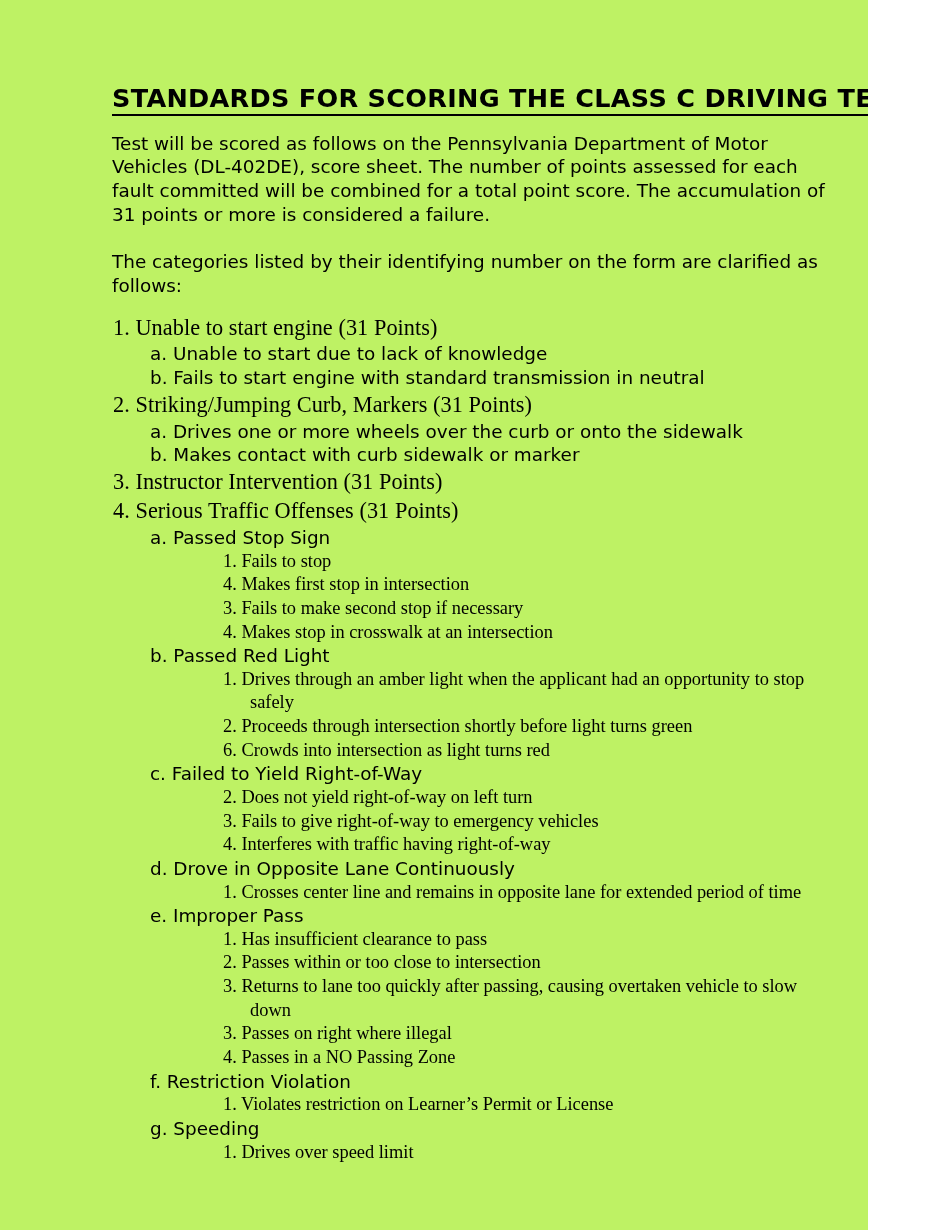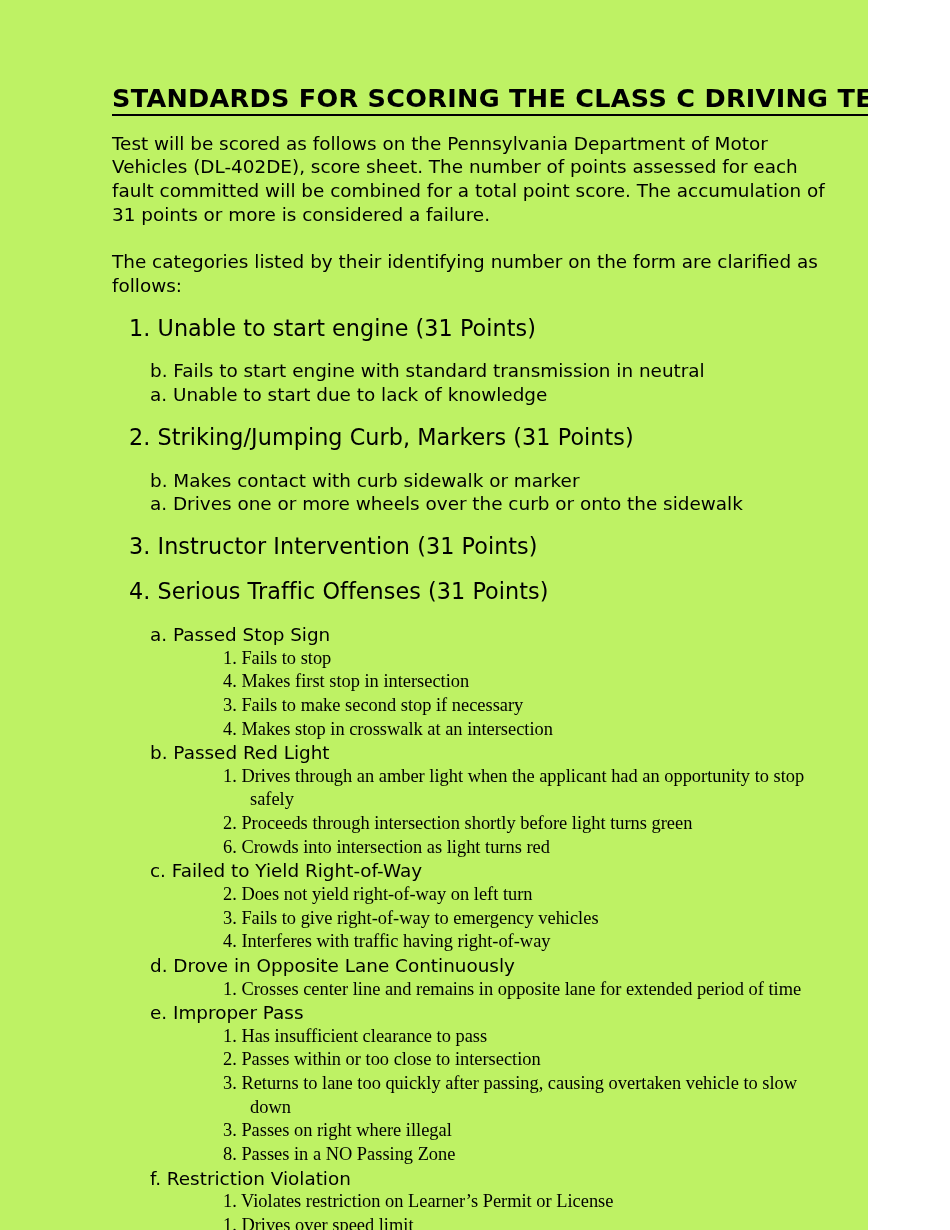--- a/index.html
+++ b/index.html
@@ -56,23 +56,24 @@
   }
   .para-lead {
     margin-top: 23px;
     margin-bottom: 16px;
   }
 
   
   .lvl1 {
     font-size: 22.3px;
     line-height: 1.255;
-    margin: 17px;
+    margin: 1px;
     padding-left: 0;
     letter-spacing: 0.05px;
+    font-family: Liberation Serif, serif;
   }
   .lvl2 {
     font-size: 18.4px;
     line-height: 1.285;
     margin: 0;
     padding-left: 56px;
     text-indent: -18px;
   }
   .lvl3 {
     font-size: 18.4px;
@@ -94,25 +95,25 @@
   <div class="content">
 
     <h1 class="doc-title"><span class="underline">STANDARDS FOR SCORING THE CLASS C DRIVING TEST</span></h1>
 
     <p class="para para-intro">Test will be scored as follows on the Pennsylvania Department of Motor Vehicles (DL-402DE), score sheet. The number of points assessed for each fault committed will be combined for a total point score. The accumulation of 31 points or more is considered a failure.</p>
 
     <p class="para para-lead">The categories listed by their identifying number on the form are clarified as follows:</p>
 
     <div id="outline">
         <div class="lvl1">1. Unable to start engine (31 Points)</div>
+        <div class="lvl2 lvl2-wrap">a. Unable to start due to lack of knowledge</div>
         <div class="lvl2 lvl2-wrap">b. Fails to start engine with standard transmission in neutral</div>
-        <div class="lvl2 lvl2-wrap">a. Unable to start due to lack of knowledge</div>
         <div class="lvl1">2. Striking/Jumping Curb, Markers (31 Points)</div>
+        <div class="lvl2 lvl2-wrap">a. Drives one or more wheels over the curb or onto the sidewalk</div>
         <div class="lvl2 lvl2-wrap">b. Makes contact with curb sidewalk or marker</div>
-        <div class="lvl2 lvl2-wrap">a. Drives one or more wheels over the curb or onto the sidewalk</div>
         <div class="lvl1">3. Instructor Intervention (31 Points)</div>
         <div class="lvl1">4. Serious Traffic Offenses (31 Points)</div>
         <div class="lvl2 lvl2-wrap">a. Passed Stop Sign</div>
         <div class="lvl3 lvl3-wrap">1. Fails to stop</div>
         <div class="lvl3 lvl3-wrap">4. Makes first stop in intersection</div>
         <div class="lvl3 lvl3-wrap">3. Fails to make second stop if necessary</div>
         <div class="lvl3 lvl3-wrap">4. Makes stop in crosswalk at an intersection</div>
         <div class="lvl2 lvl2-wrap">b. Passed Red Light</div>
         <div class="lvl3 lvl3-wrap">1. Drives through an amber light when the applicant had an opportunity to stop safely</div>
         <div class="lvl3 lvl3-wrap">2. Proceeds through intersection shortly before light turns green</div>
@@ -121,20 +122,21 @@
         <div class="lvl3 lvl3-wrap">2. Does not yield right-of-way on left turn</div>
         <div class="lvl3 lvl3-wrap">3. Fails to give right-of-way to emergency vehicles</div>
         <div class="lvl3 lvl3-wrap">4. Interferes with traffic having right-of-way</div>
         <div class="lvl2 lvl2-wrap">d. Drove in Opposite Lane Continuously</div>
         <div class="lvl3 lvl3-wrap">1. Crosses center line and remains in opposite lane for extended period of time</div>
         <div class="lvl2 lvl2-wrap">e. Improper Pass</div>
         <div class="lvl3 lvl3-wrap">1. Has insufficient clearance to pass</div>
         <div class="lvl3 lvl3-wrap">2. Passes within or too close to intersection</div>
         <div class="lvl3 lvl3-wrap">3. Returns to lane too quickly after passing, causing overtaken vehicle to slow down</div>
         <div class="lvl3 lvl3-wrap">3. Passes on right where illegal</div>
-        <div class="lvl3 lvl3-wrap">8. Passes in a NO Passing Zone</div>
+        <div class="lvl3 lvl3-wrap">4. Passes in a NO Passing Zone</div>
         <div class="lvl2 lvl2-wrap">f. Restriction Violation</div>
         <div class="lvl3 lvl3-wrap">1. Violates restriction on Learner’s Permit or License</div>
+        <div class="lvl2 lvl2-wrap">g. Speeding</div>
         <div class="lvl3 lvl3-wrap">1. Drives over speed limit</div>
       </div>
 
   </div>
 </div>
 
 </body></html>

